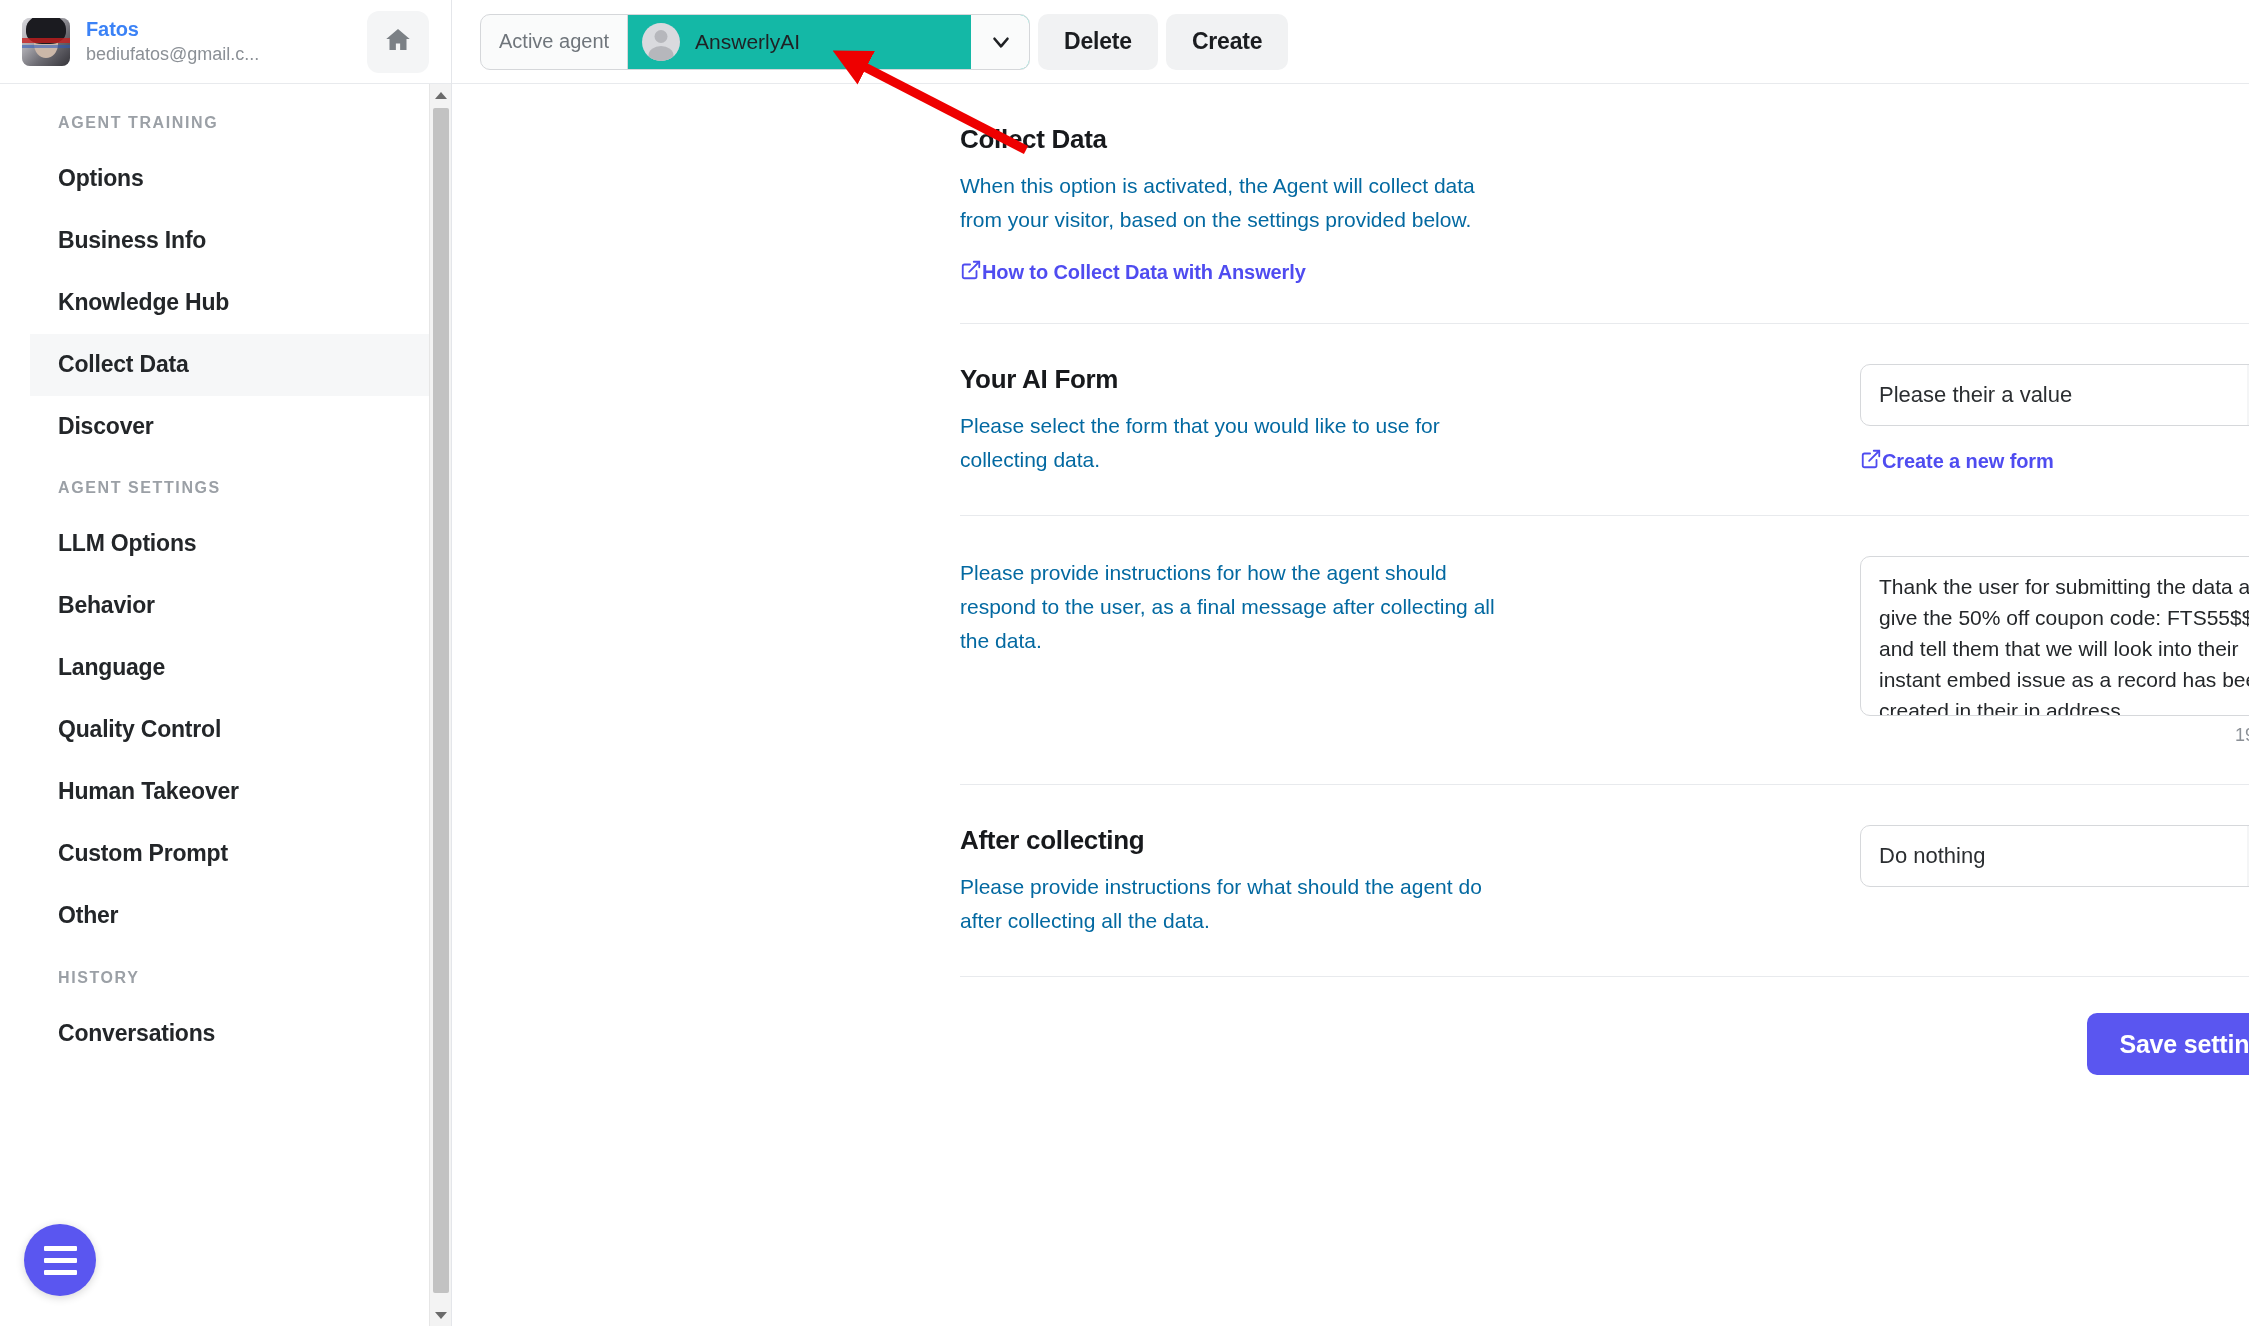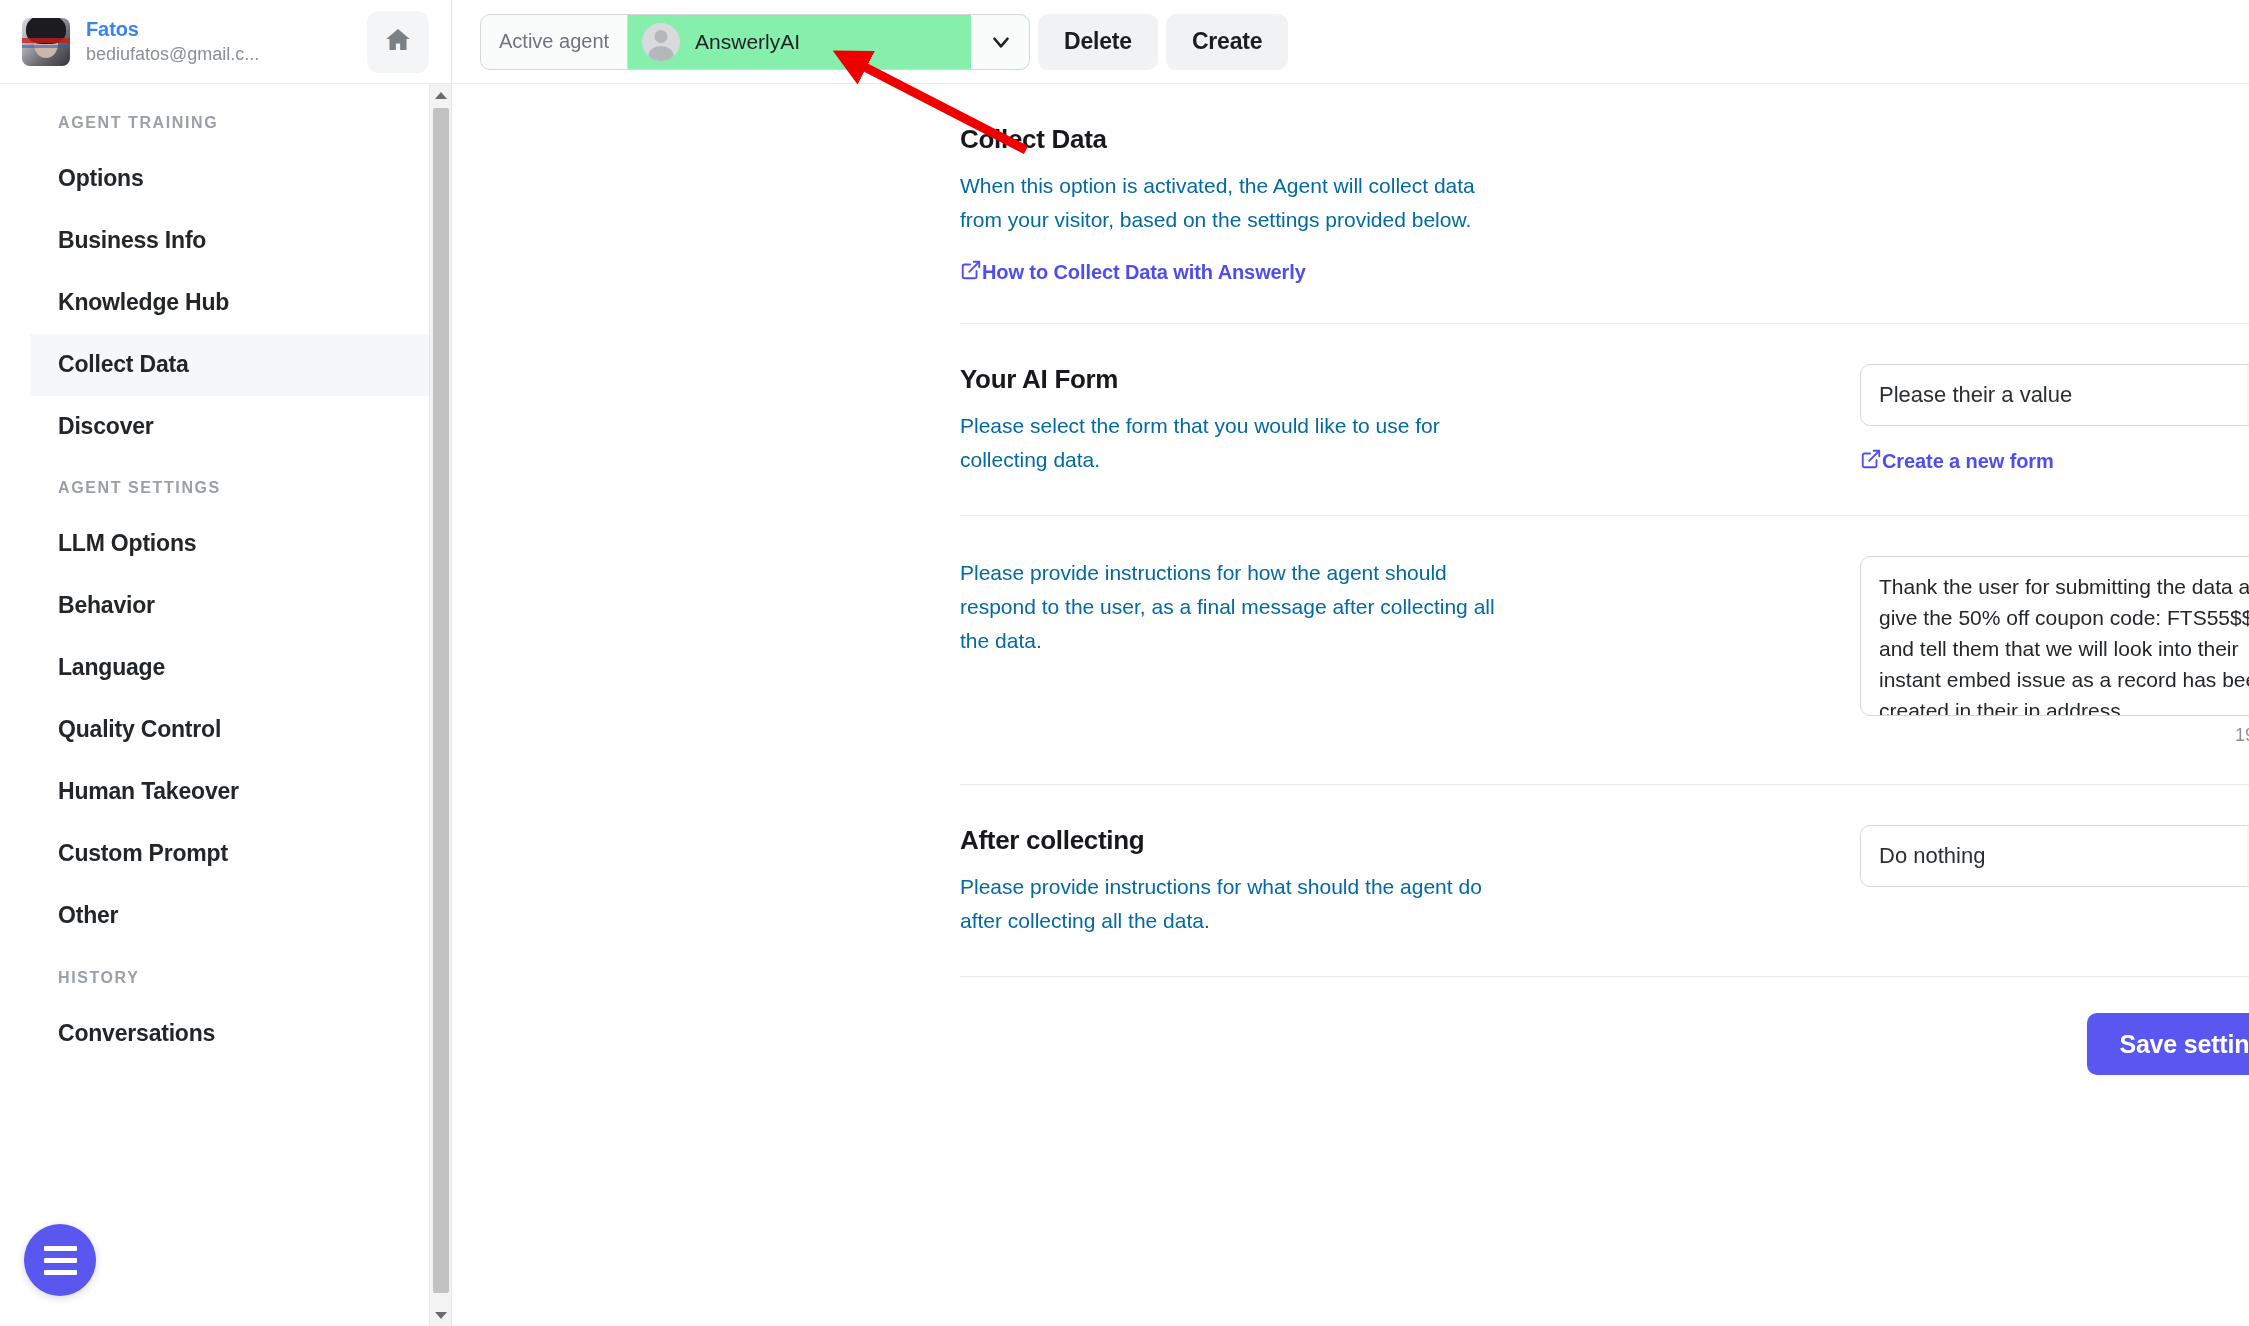--- a/index.html
+++ b/index.html
@@ -259,21 +259,21 @@
   .agent-label {
     font-size: 20px;
     color: #6f757b;
     padding: 0 18px;
     white-space: nowrap;
   }
   .agent-value {
     display: flex;
     align-items: center;
     height: 68px;
-    background: #86efac;
+    background: #14b8a6;
     border-left: 1px solid #d5d7da;
     padding: 0 0 0 14px;
     width: 402px;
     cursor: pointer;
   }
   .agent-avatar {
     width: 38px; height: 38px;
     border-radius: 50%;
     background: #d9dade;
     flex: 0 0 38px;

